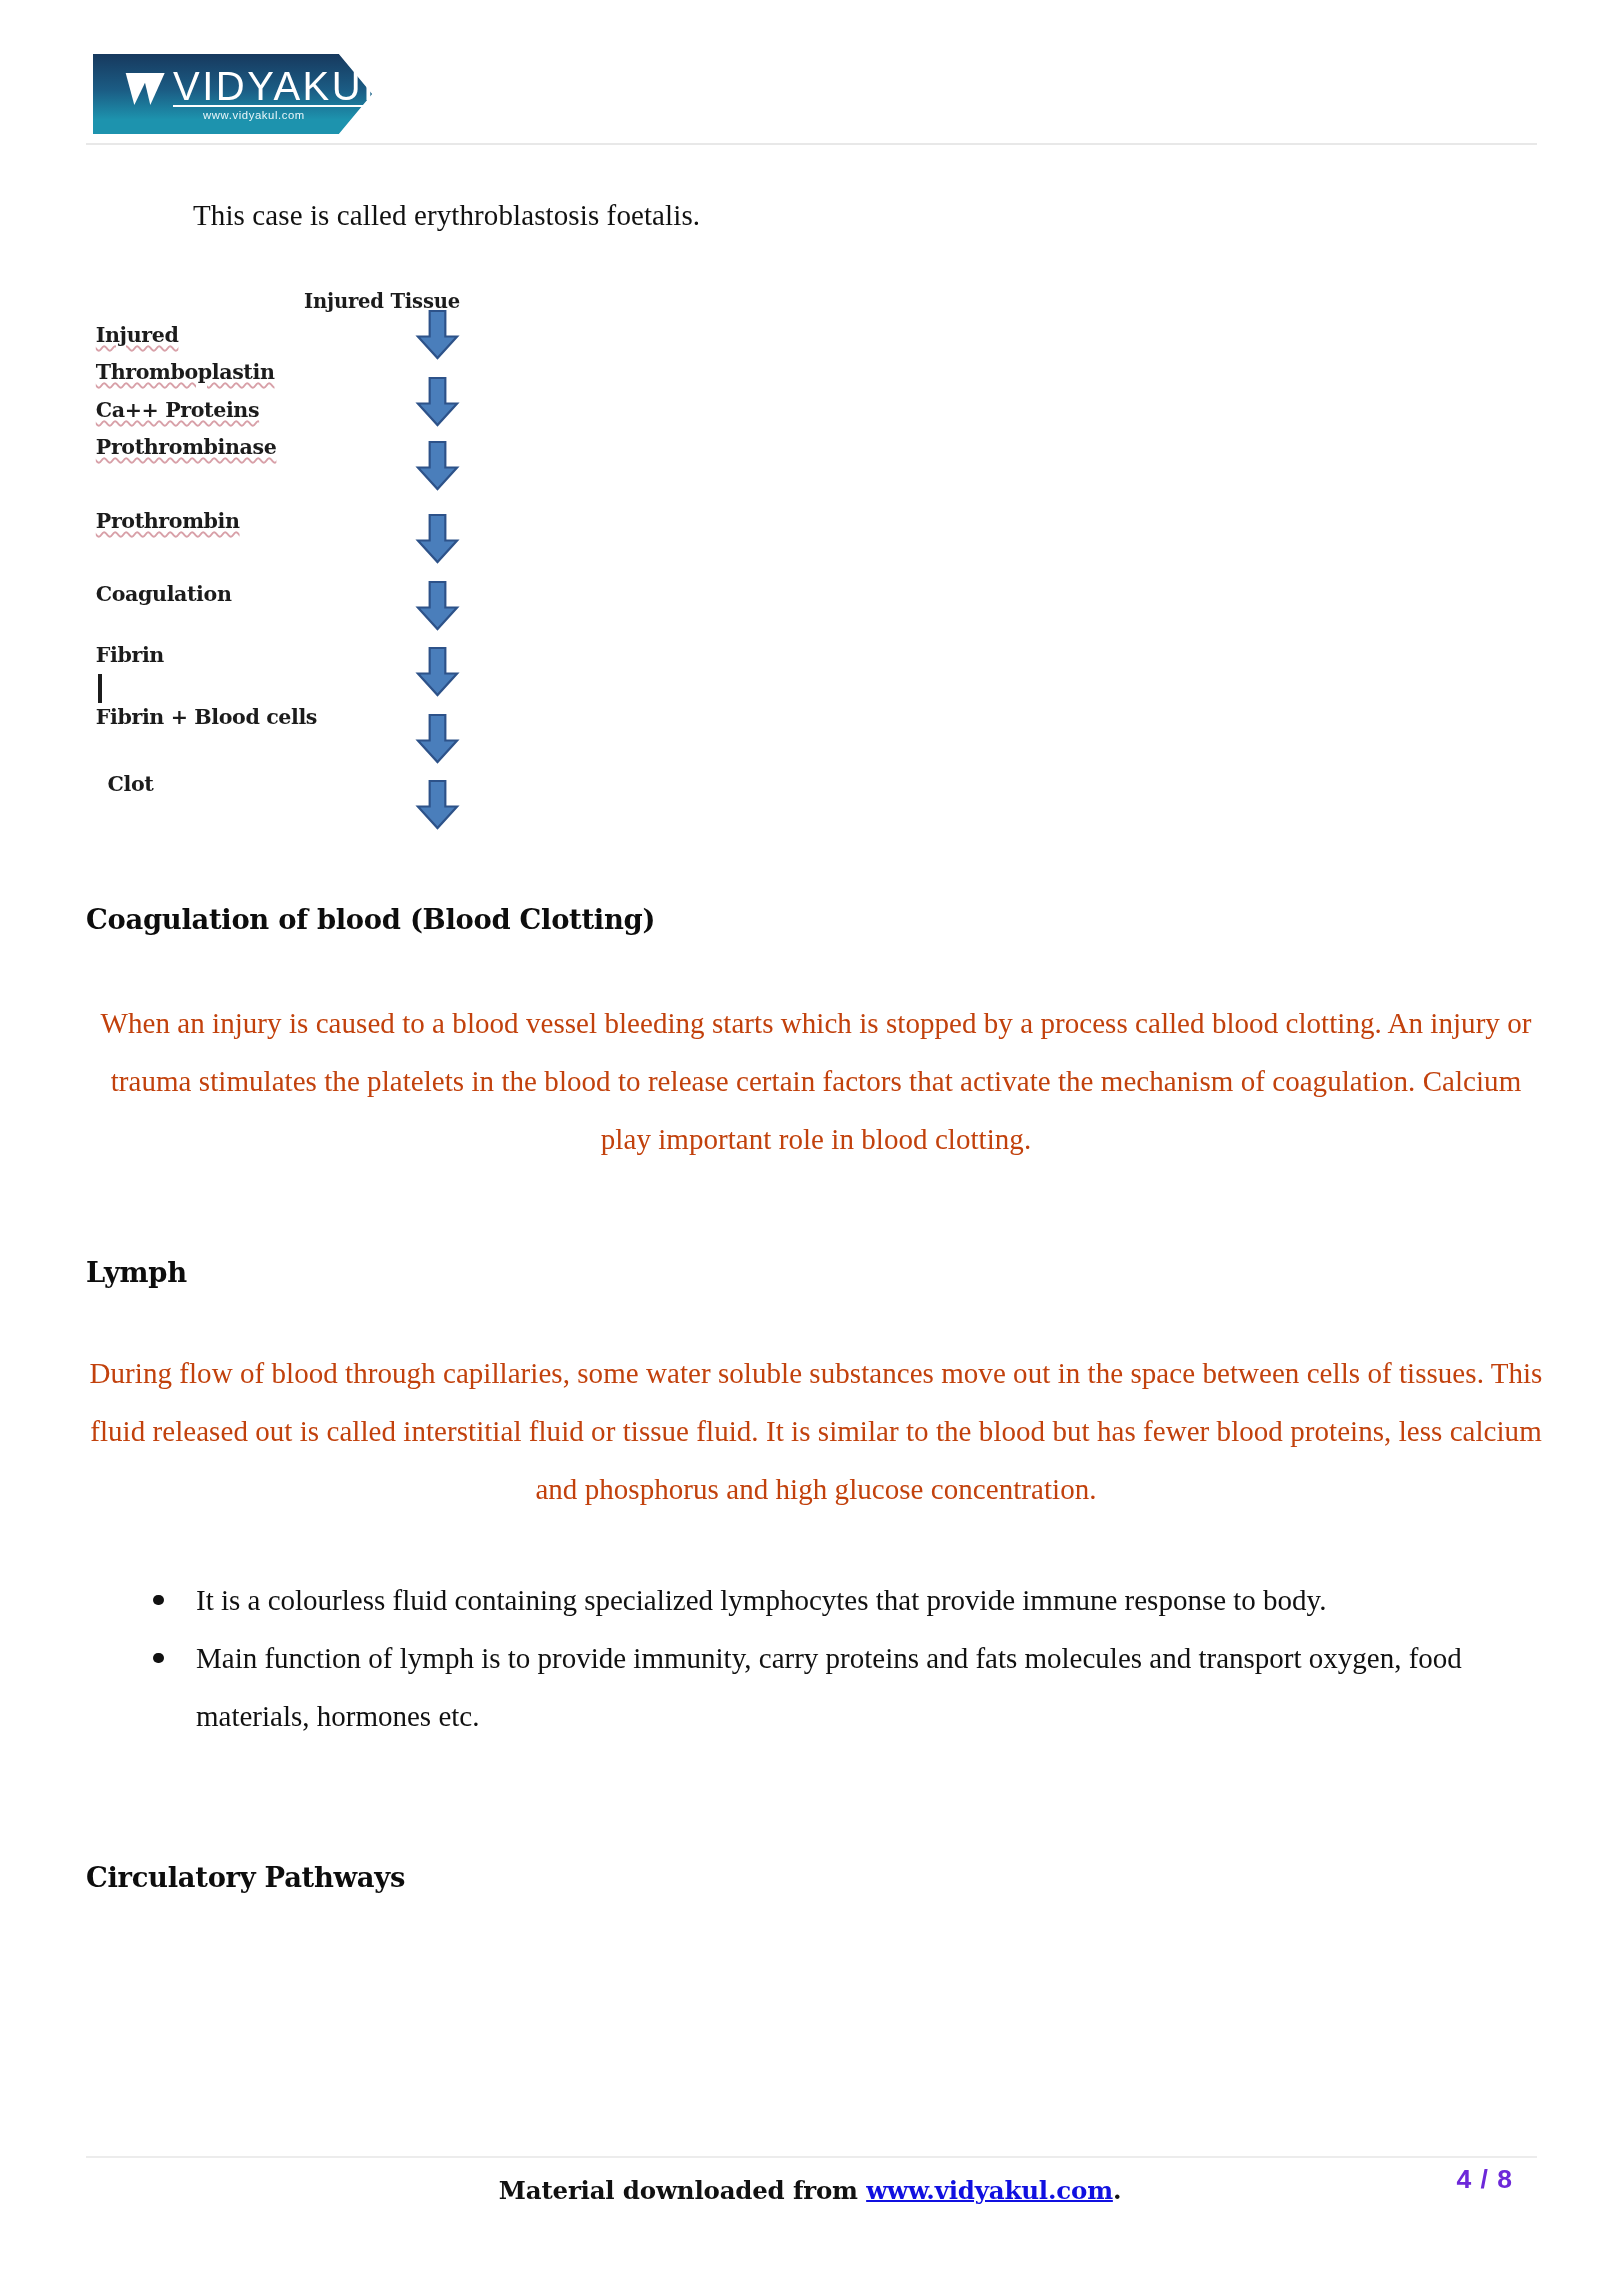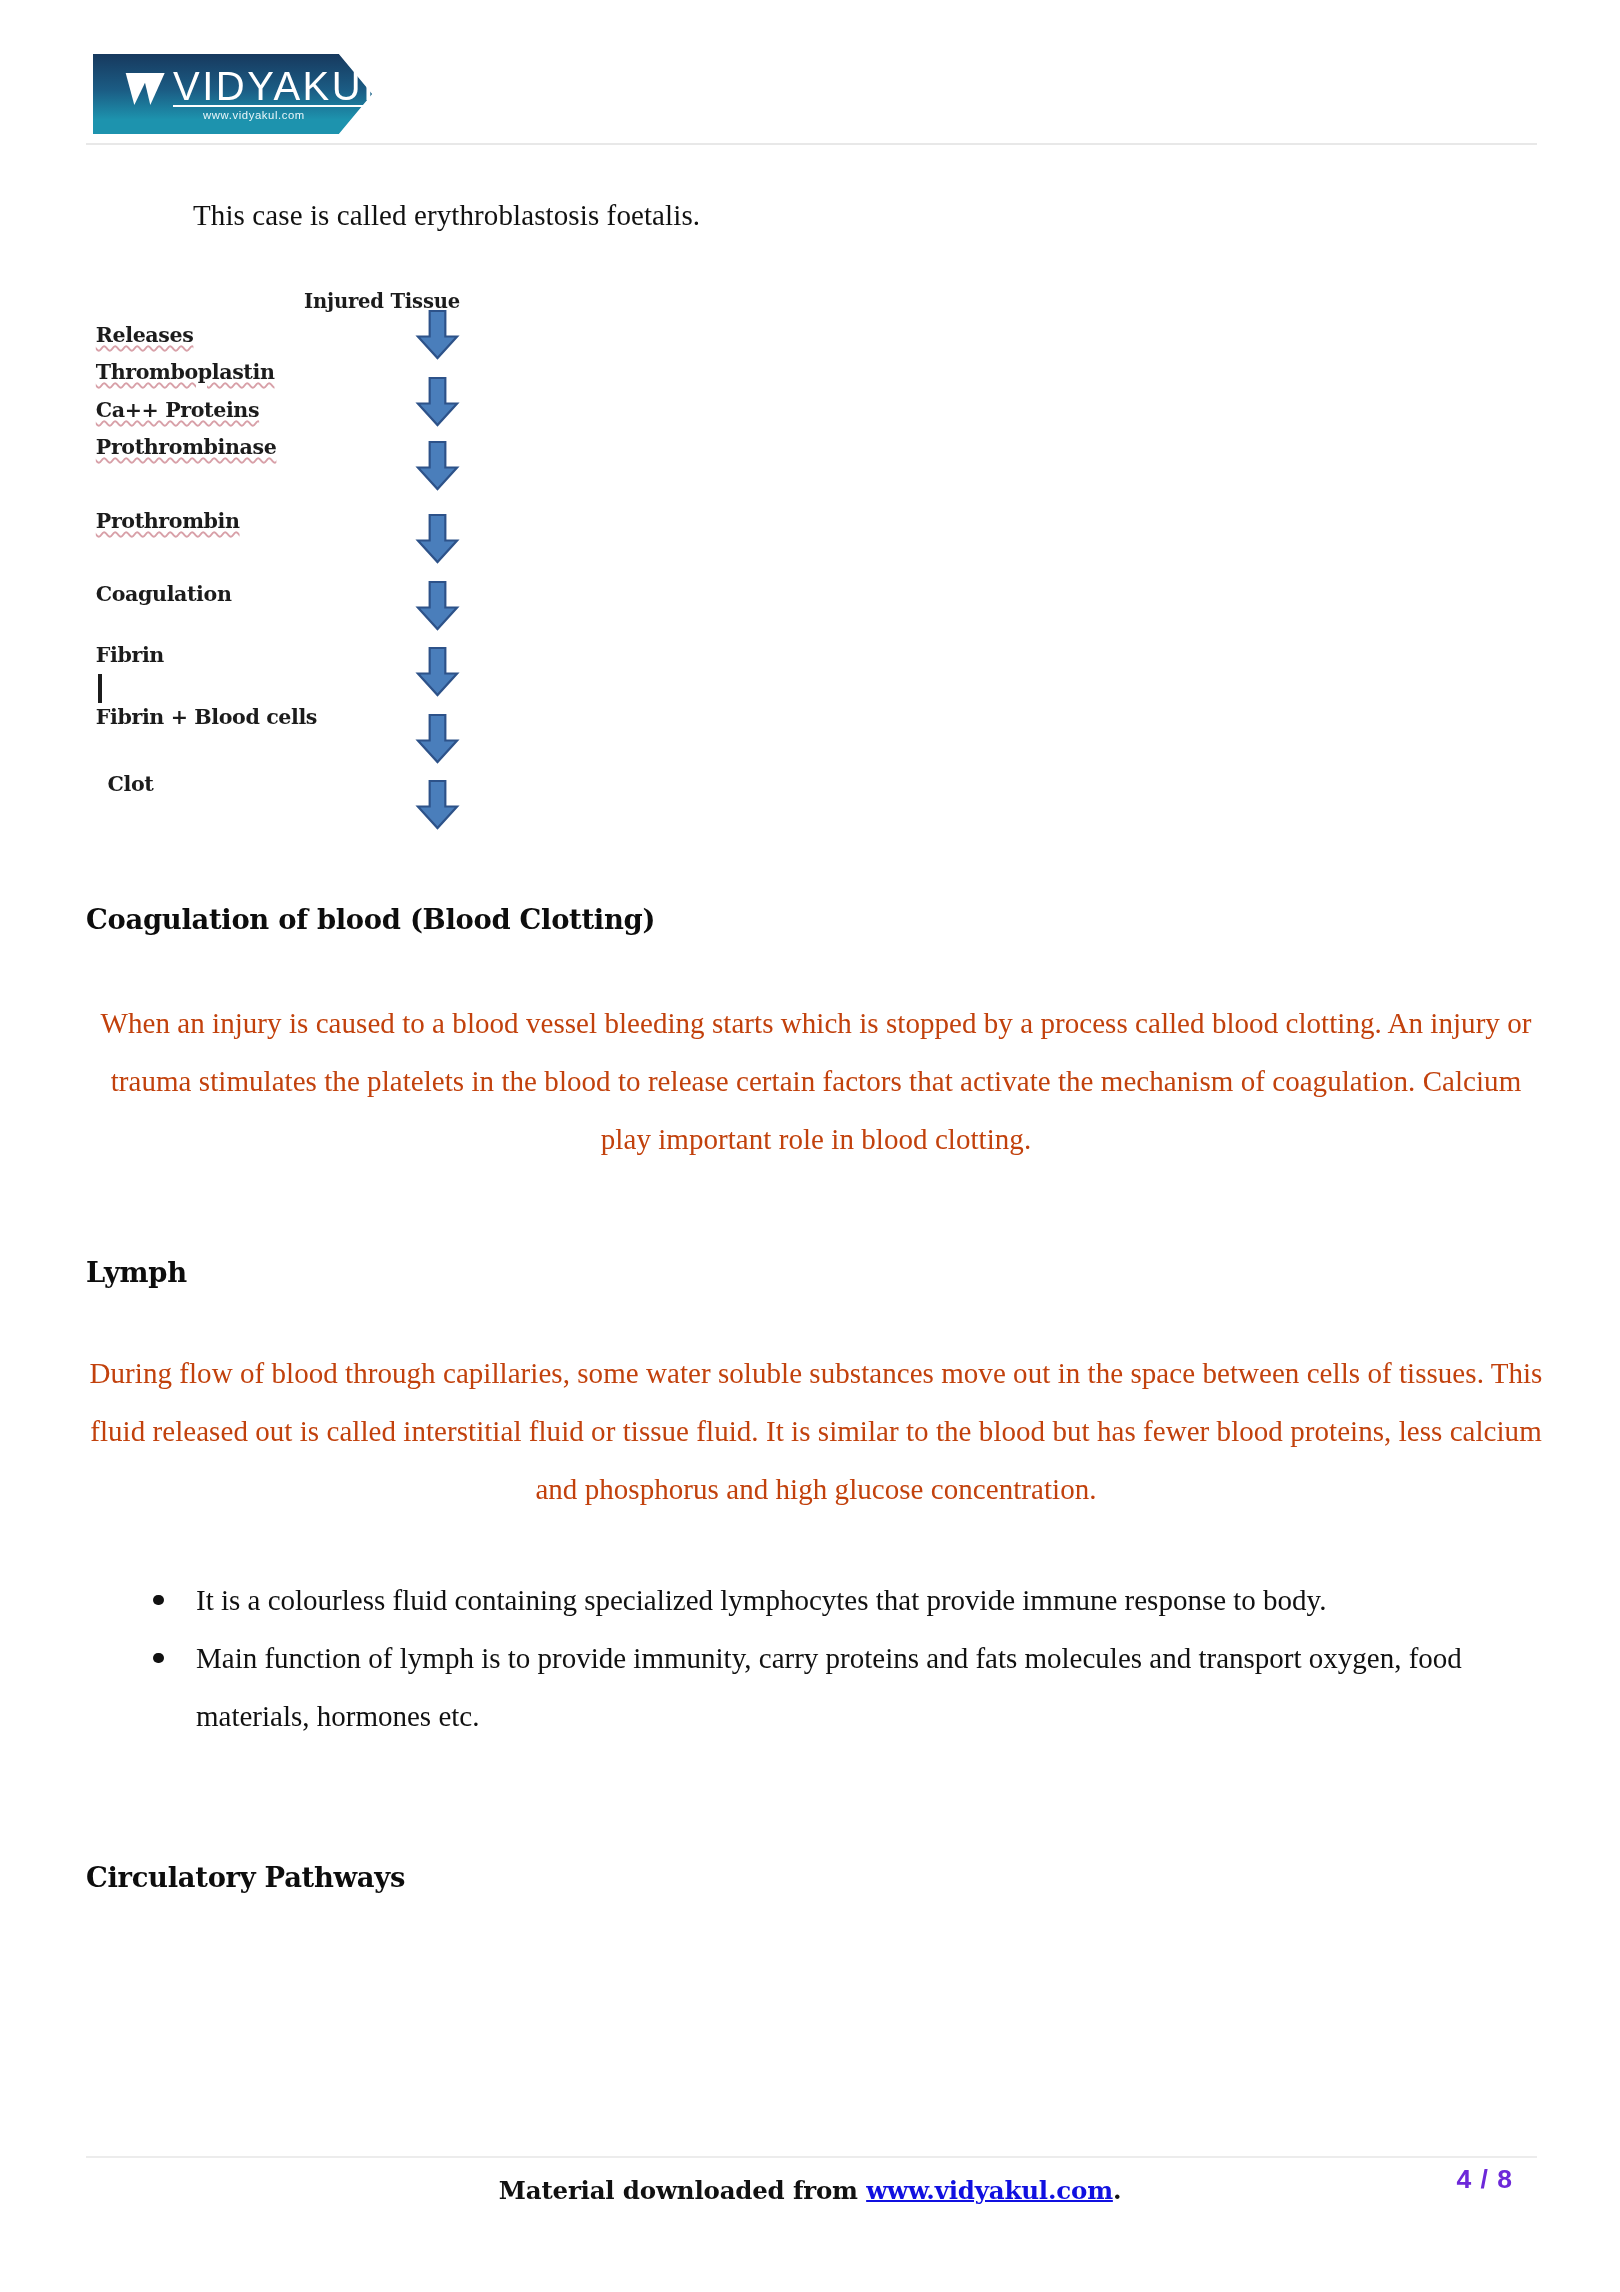--- a/index.html
+++ b/index.html
@@ -289,21 +289,21 @@
     <div class="header-rule"></div>
   </div>
 
   <div class="content">
 
     <div class="intro-line">This case is called erythroblastosis foetalis.</div>
 
     <div class="diagram">
       <div class="diag-title">Injured Tissue</div>
 
-      <div class="diag-label sp" style="top:41px">Releases</div>
+      <div class="diag-label sp" style="top:41px">Injured</div>
       <div class="diag-label sp" style="top:78px">Thromboplastin</div>
       <div class="diag-label sp" style="top:116px">Ca++ Proteins</div>
       <div class="diag-label sp" style="top:153px">Prothrombinase</div>
       <div class="diag-label sp" style="top:227px">Prothrombin</div>
       <div class="diag-label" style="top:300px">Coagulation</div>
       <div class="diag-label" style="top:361px">Fibrin</div>
       <div class="fibrin-tick" style="top:392px"></div>
       <div class="diag-label" style="top:423px">Fibrin + Blood cells</div>
       <div class="diag-label indent" style="top:490px">Clot</div>
 

